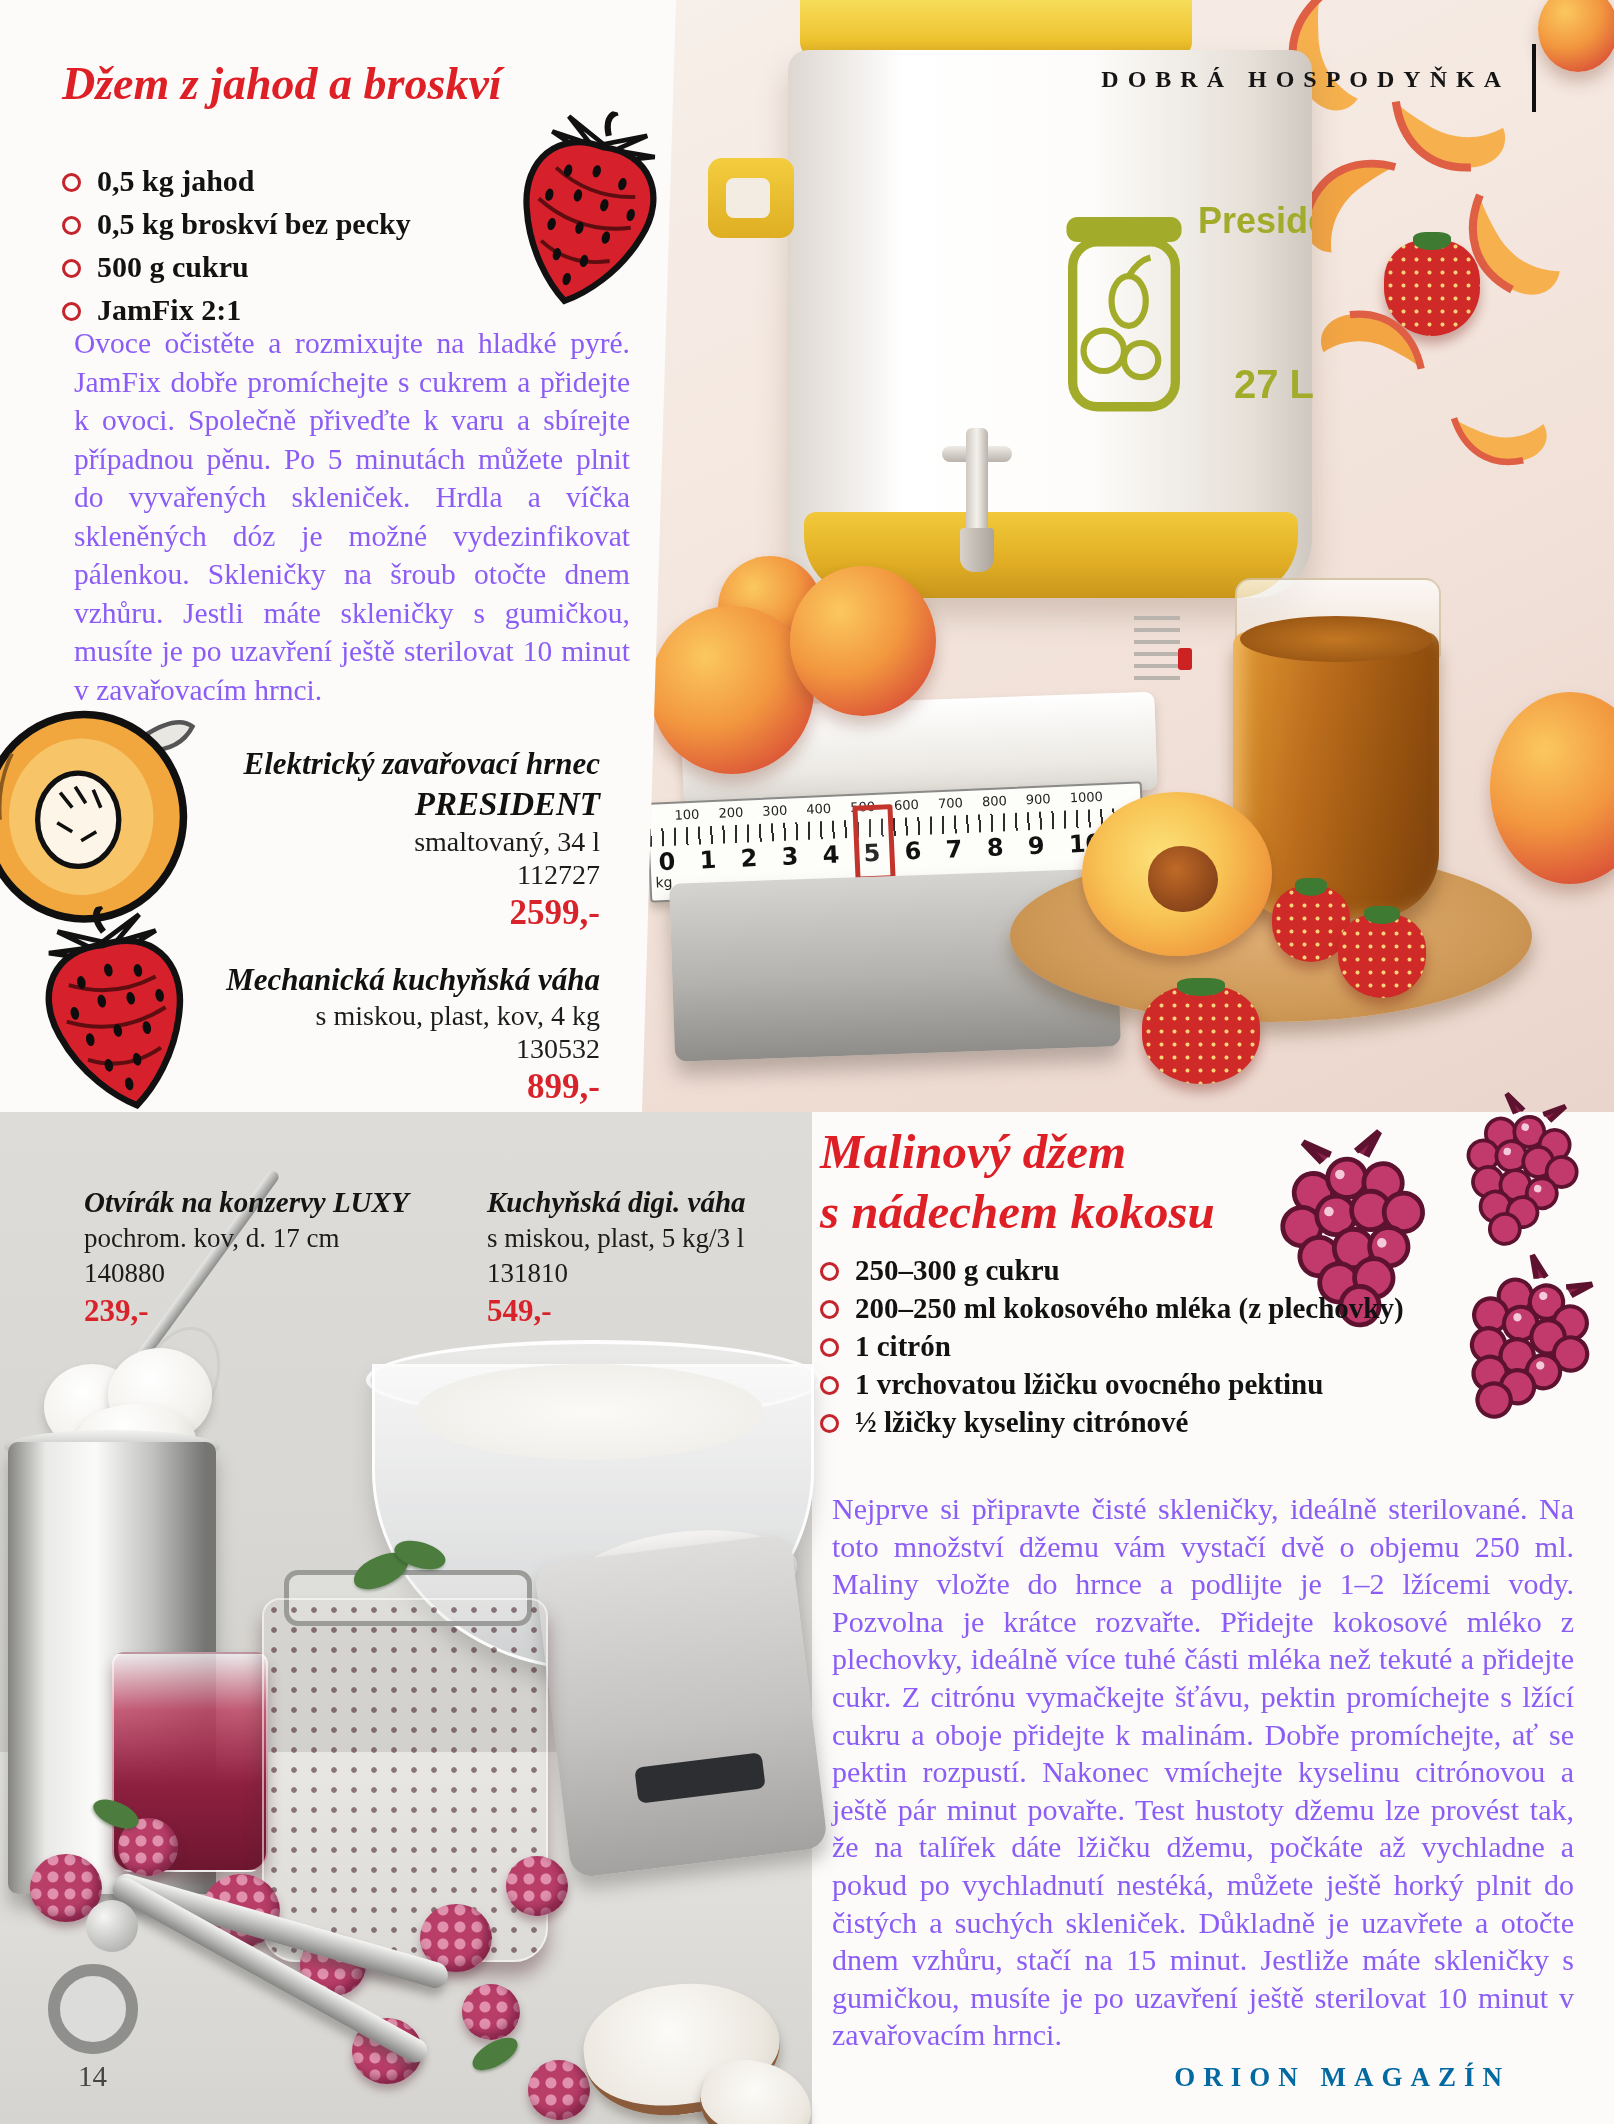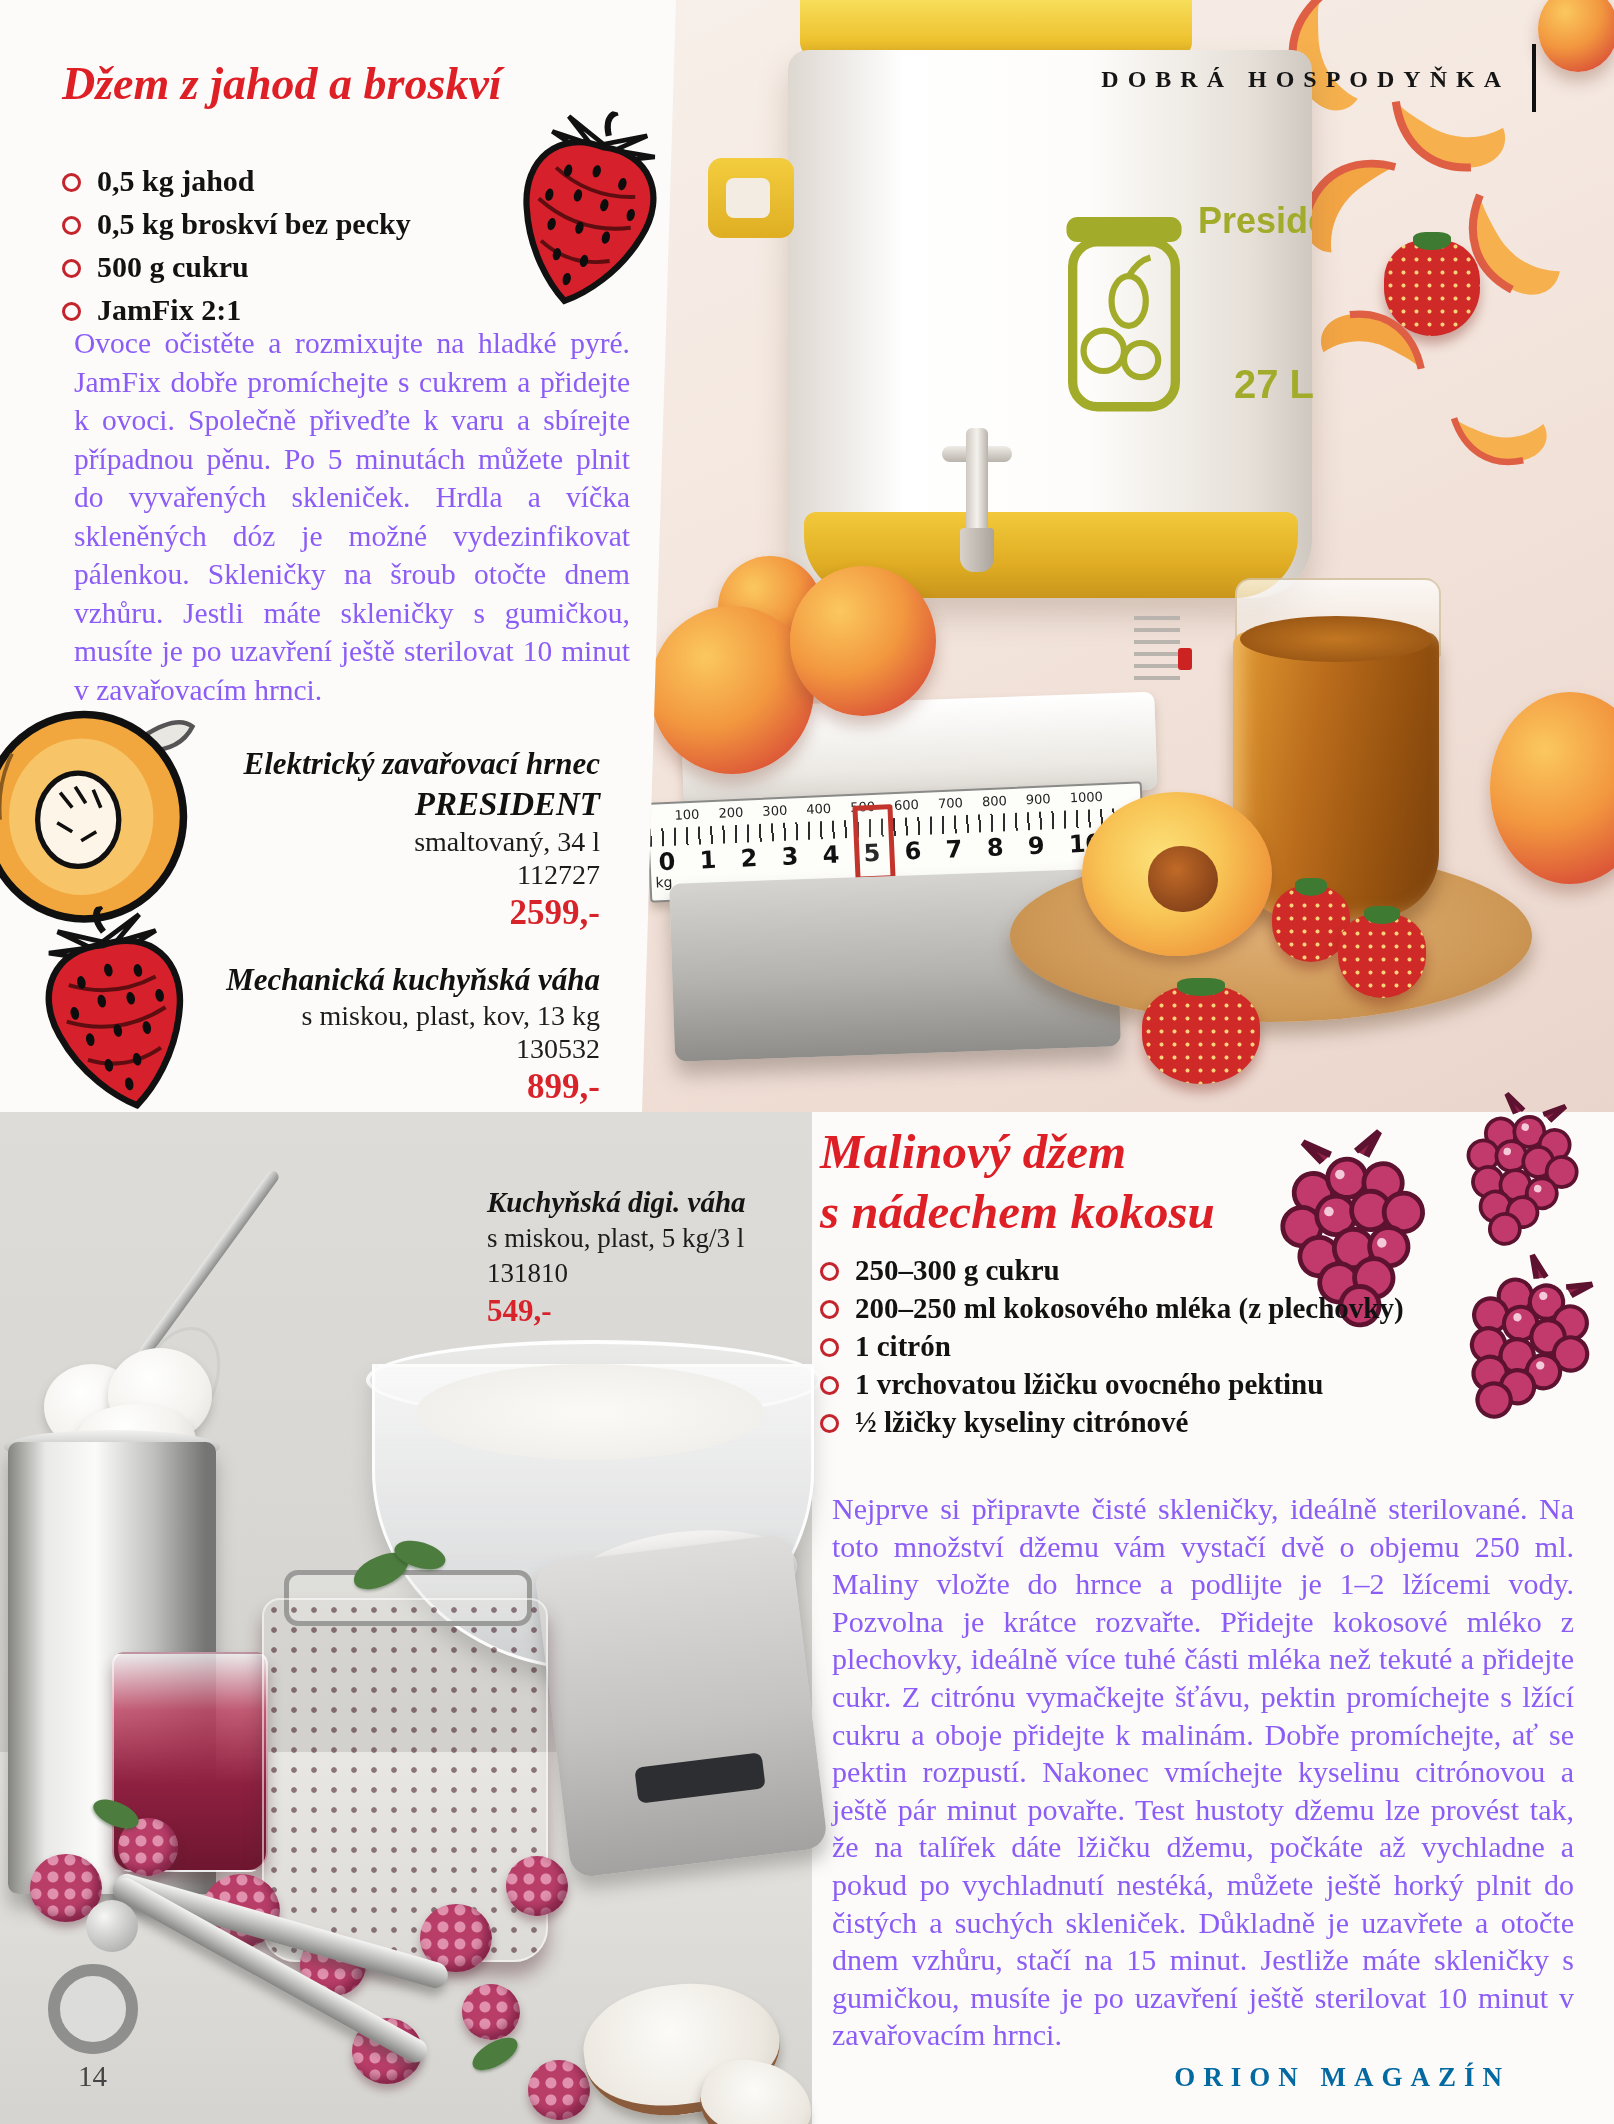--- a/index.html
+++ b/index.html
@@ -314,21 +314,21 @@
   </div>
 
   <div class="abs prod-top-block">
     <div class="prod-name">Elektrický zavařovací hrnec</div>
     <div class="prod-brand">PRESIDENT</div>
     <div class="prod-desc">smaltovaný, 34 l</div>
     <div class="prod-code">112727</div>
     <div class="prod-price">2599,-</div>
     <div class="prod-gap"></div>
     <div class="prod-name">Mechanická kuchyňská váha</div>
-    <div class="prod-desc">s miskou, plast, kov, 13 kg</div>
+    <div class="prod-desc">s miskou, plast, kov, 4 kg</div>
     <div class="prod-code">130532</div>
     <div class="prod-price">899,-</div>
   </div>
 
   <div class="abs illo" style="left:18px;top:905px;width:198px;height:212px;transform:rotate(-12deg);">
     <svg viewBox="0 0 120 132" width="100%" height="100%">
       <path d="M62,16 q-6,-12 2,-16" stroke="#111" stroke-width="4" fill="none"></path>
       <path d="M60,22 L34,10 L52,24 L26,22 L48,30 L60,26 Z" fill="#f6f6f4" stroke="#111" stroke-width="3"></path>
       <path d="M60,22 L86,10 L68,24 L94,22 L72,30 L60,26 Z" fill="#f6f6f4" stroke="#111" stroke-width="3"></path>
       <path d="M60,24 C30,20 12,44 22,74 C30,100 48,118 60,126 C72,118 90,100 98,74 C108,44 90,20 60,24 Z" fill="#d6202b" stroke="#111" stroke-width="4"></path>
@@ -382,20 +382,26 @@
     <div class="abs rasp" style="left:528px;top:948px;width:62px;height:60px;"></div>
     <div class="abs mint" style="left:92px;top:690px;width:48px;height:24px;transform:rotate(30deg);"></div>
     <div class="abs mint" style="left:470px;top:930px;width:50px;height:24px;transform:rotate(-24deg);"></div>
     <div class="abs opener-bar" style="left:108px;top:806px;width:346px;height:26px;transform:rotate(16deg);"></div>
     <div class="abs opener-bar" style="left:92px;top:846px;width:356px;height:24px;transform:rotate(29deg);"></div>
     <div class="abs opener-pivot"></div>
     <div class="abs opener-wheel"></div>
     <div class="abs coconut" style="left:584px;top:872px;width:196px;height:120px;transform:rotate(-8deg);"></div>
     <div class="abs coconut" style="left:700px;top:950px;width:112px;height:76px;transform:rotate(14deg);"></div>
 
+    <div class="abs prod-bottom" style="left:84px;top:72px;">
+      <div class="pb-name">Otvírák na konzervy LUXY</div>
+      <div class="pb-desc">pochrom. kov, d. 17 cm</div>
+      <div class="pb-code">140880</div>
+      <div class="pb-price">239,-</div>
+    </div>
     <div class="abs prod-bottom" style="left:487px;top:72px;">
       <div class="pb-name">Kuchyňská digi. váha</div>
       <div class="pb-desc">s miskou, plast, 5 kg/3 l</div>
       <div class="pb-code">131810</div>
       <div class="pb-price">549,-</div>
     </div>
   </div>
 
   <div class="abs title2">
     <div>Malinový džem</div>

